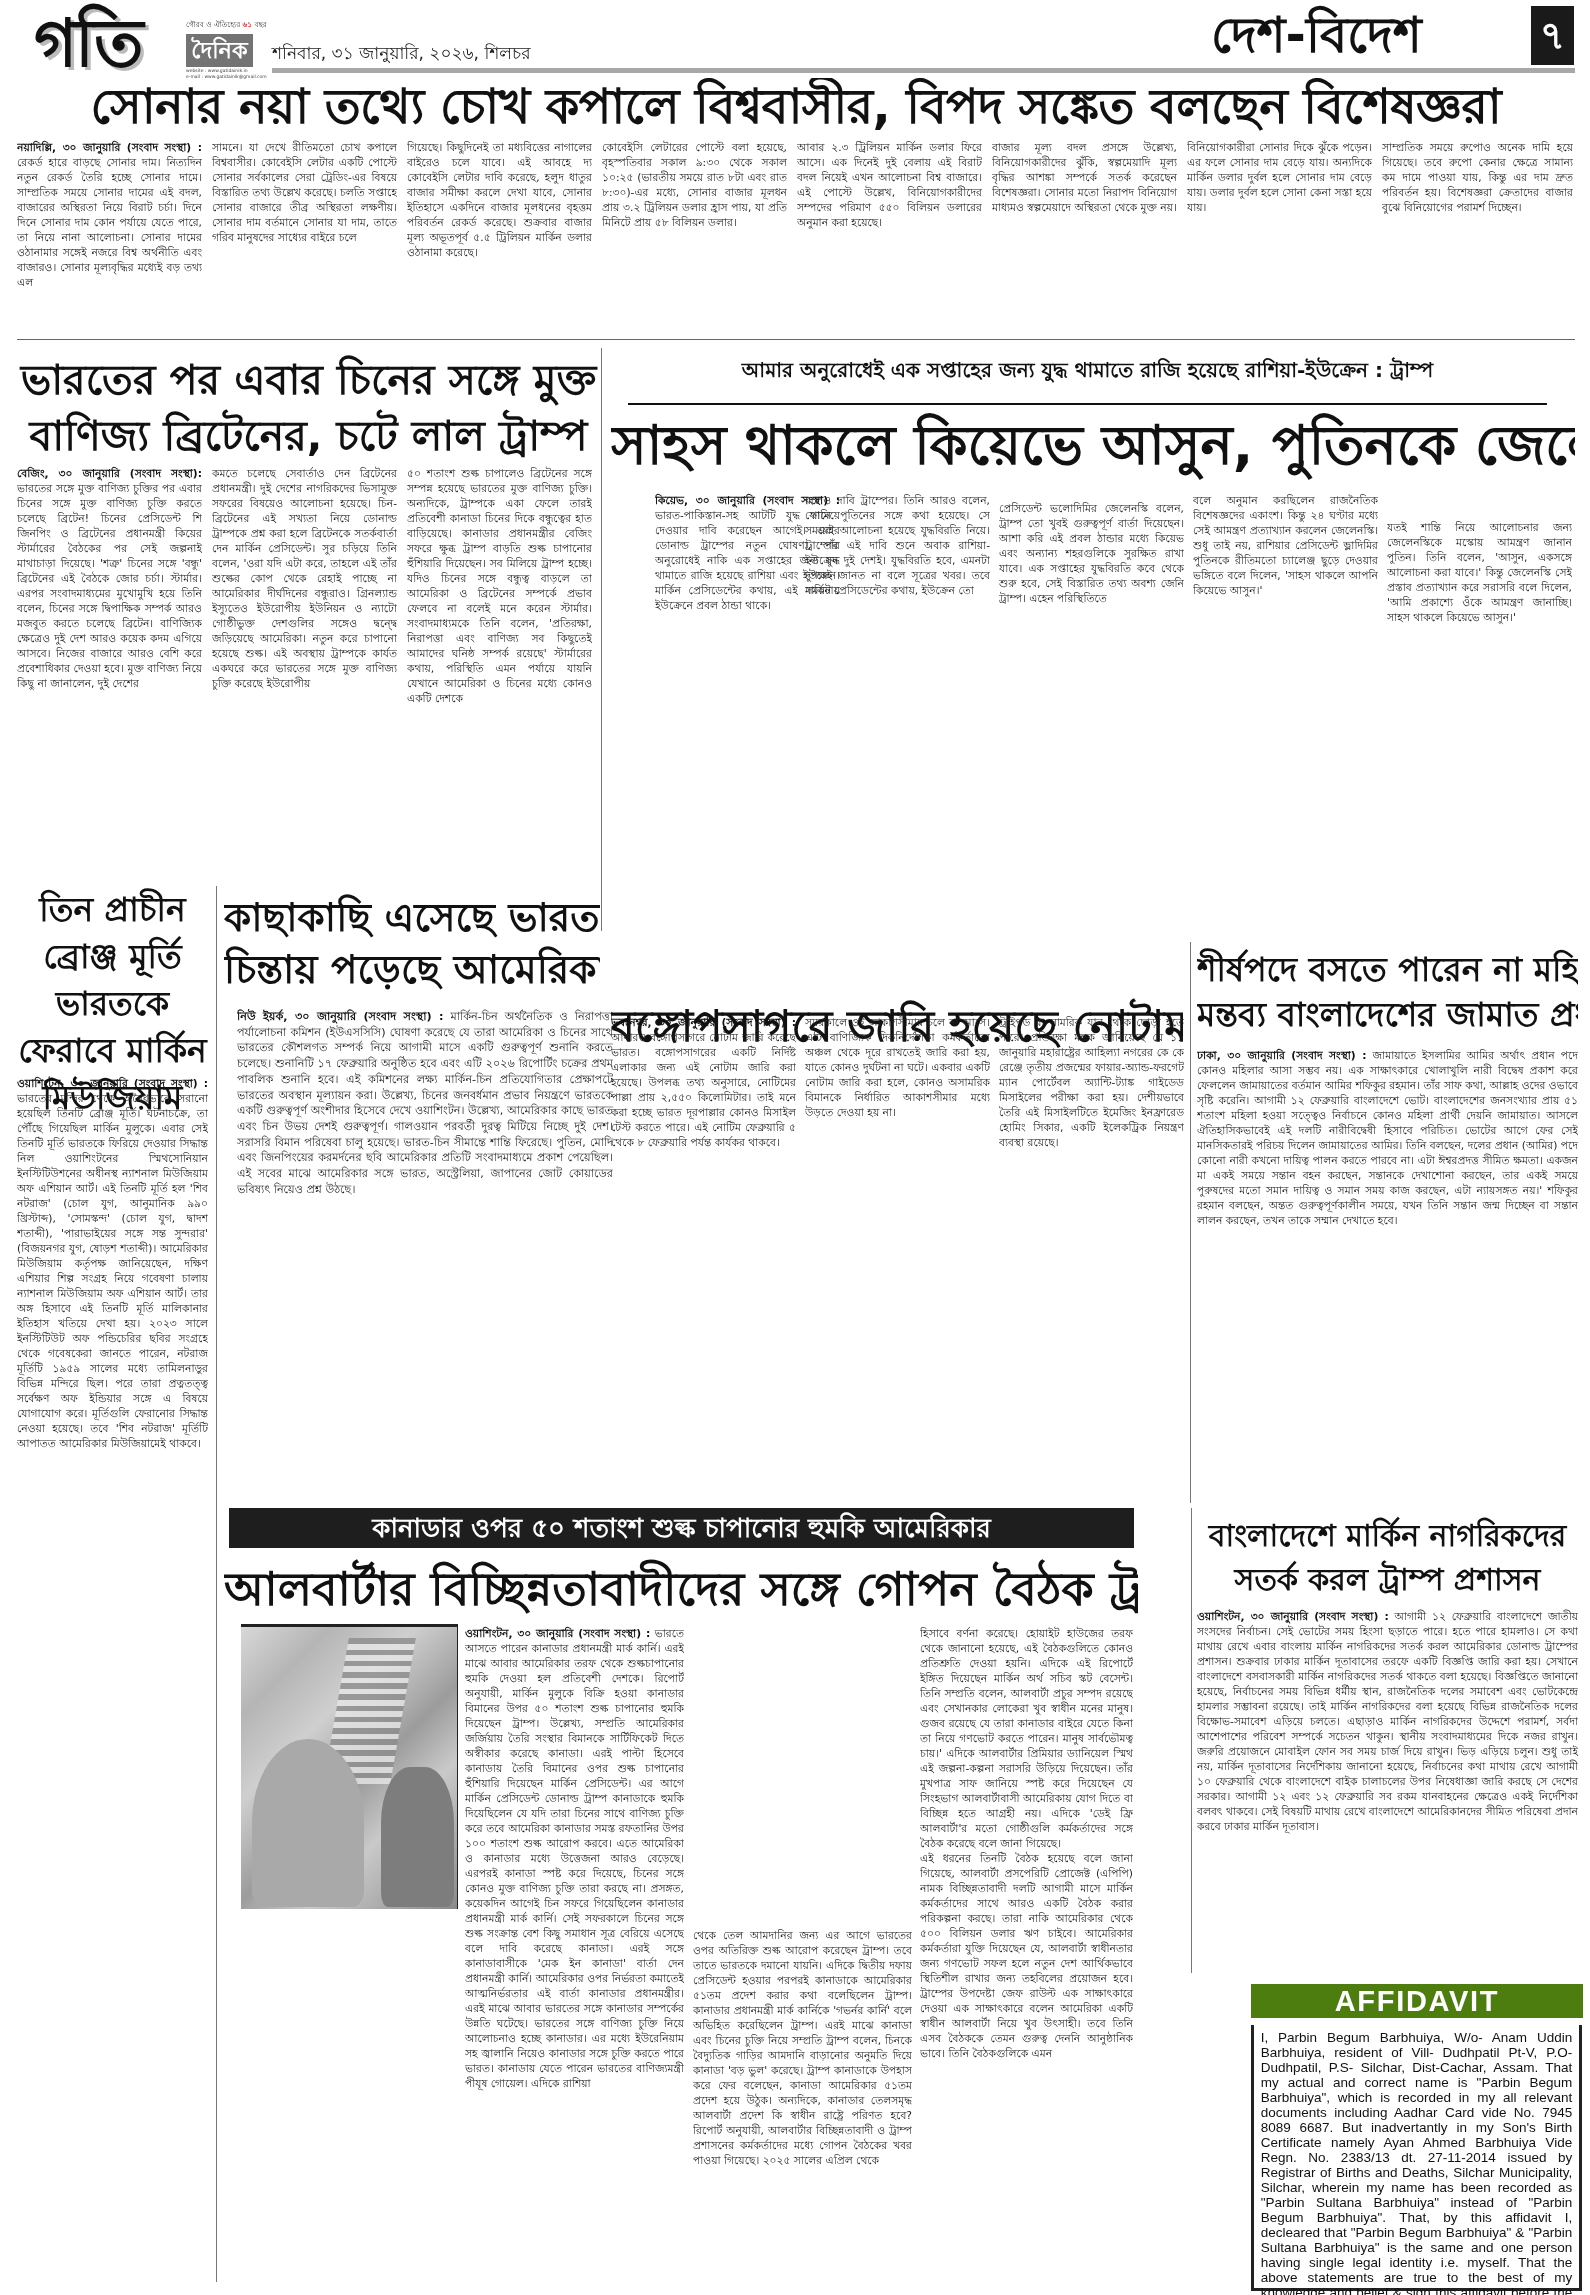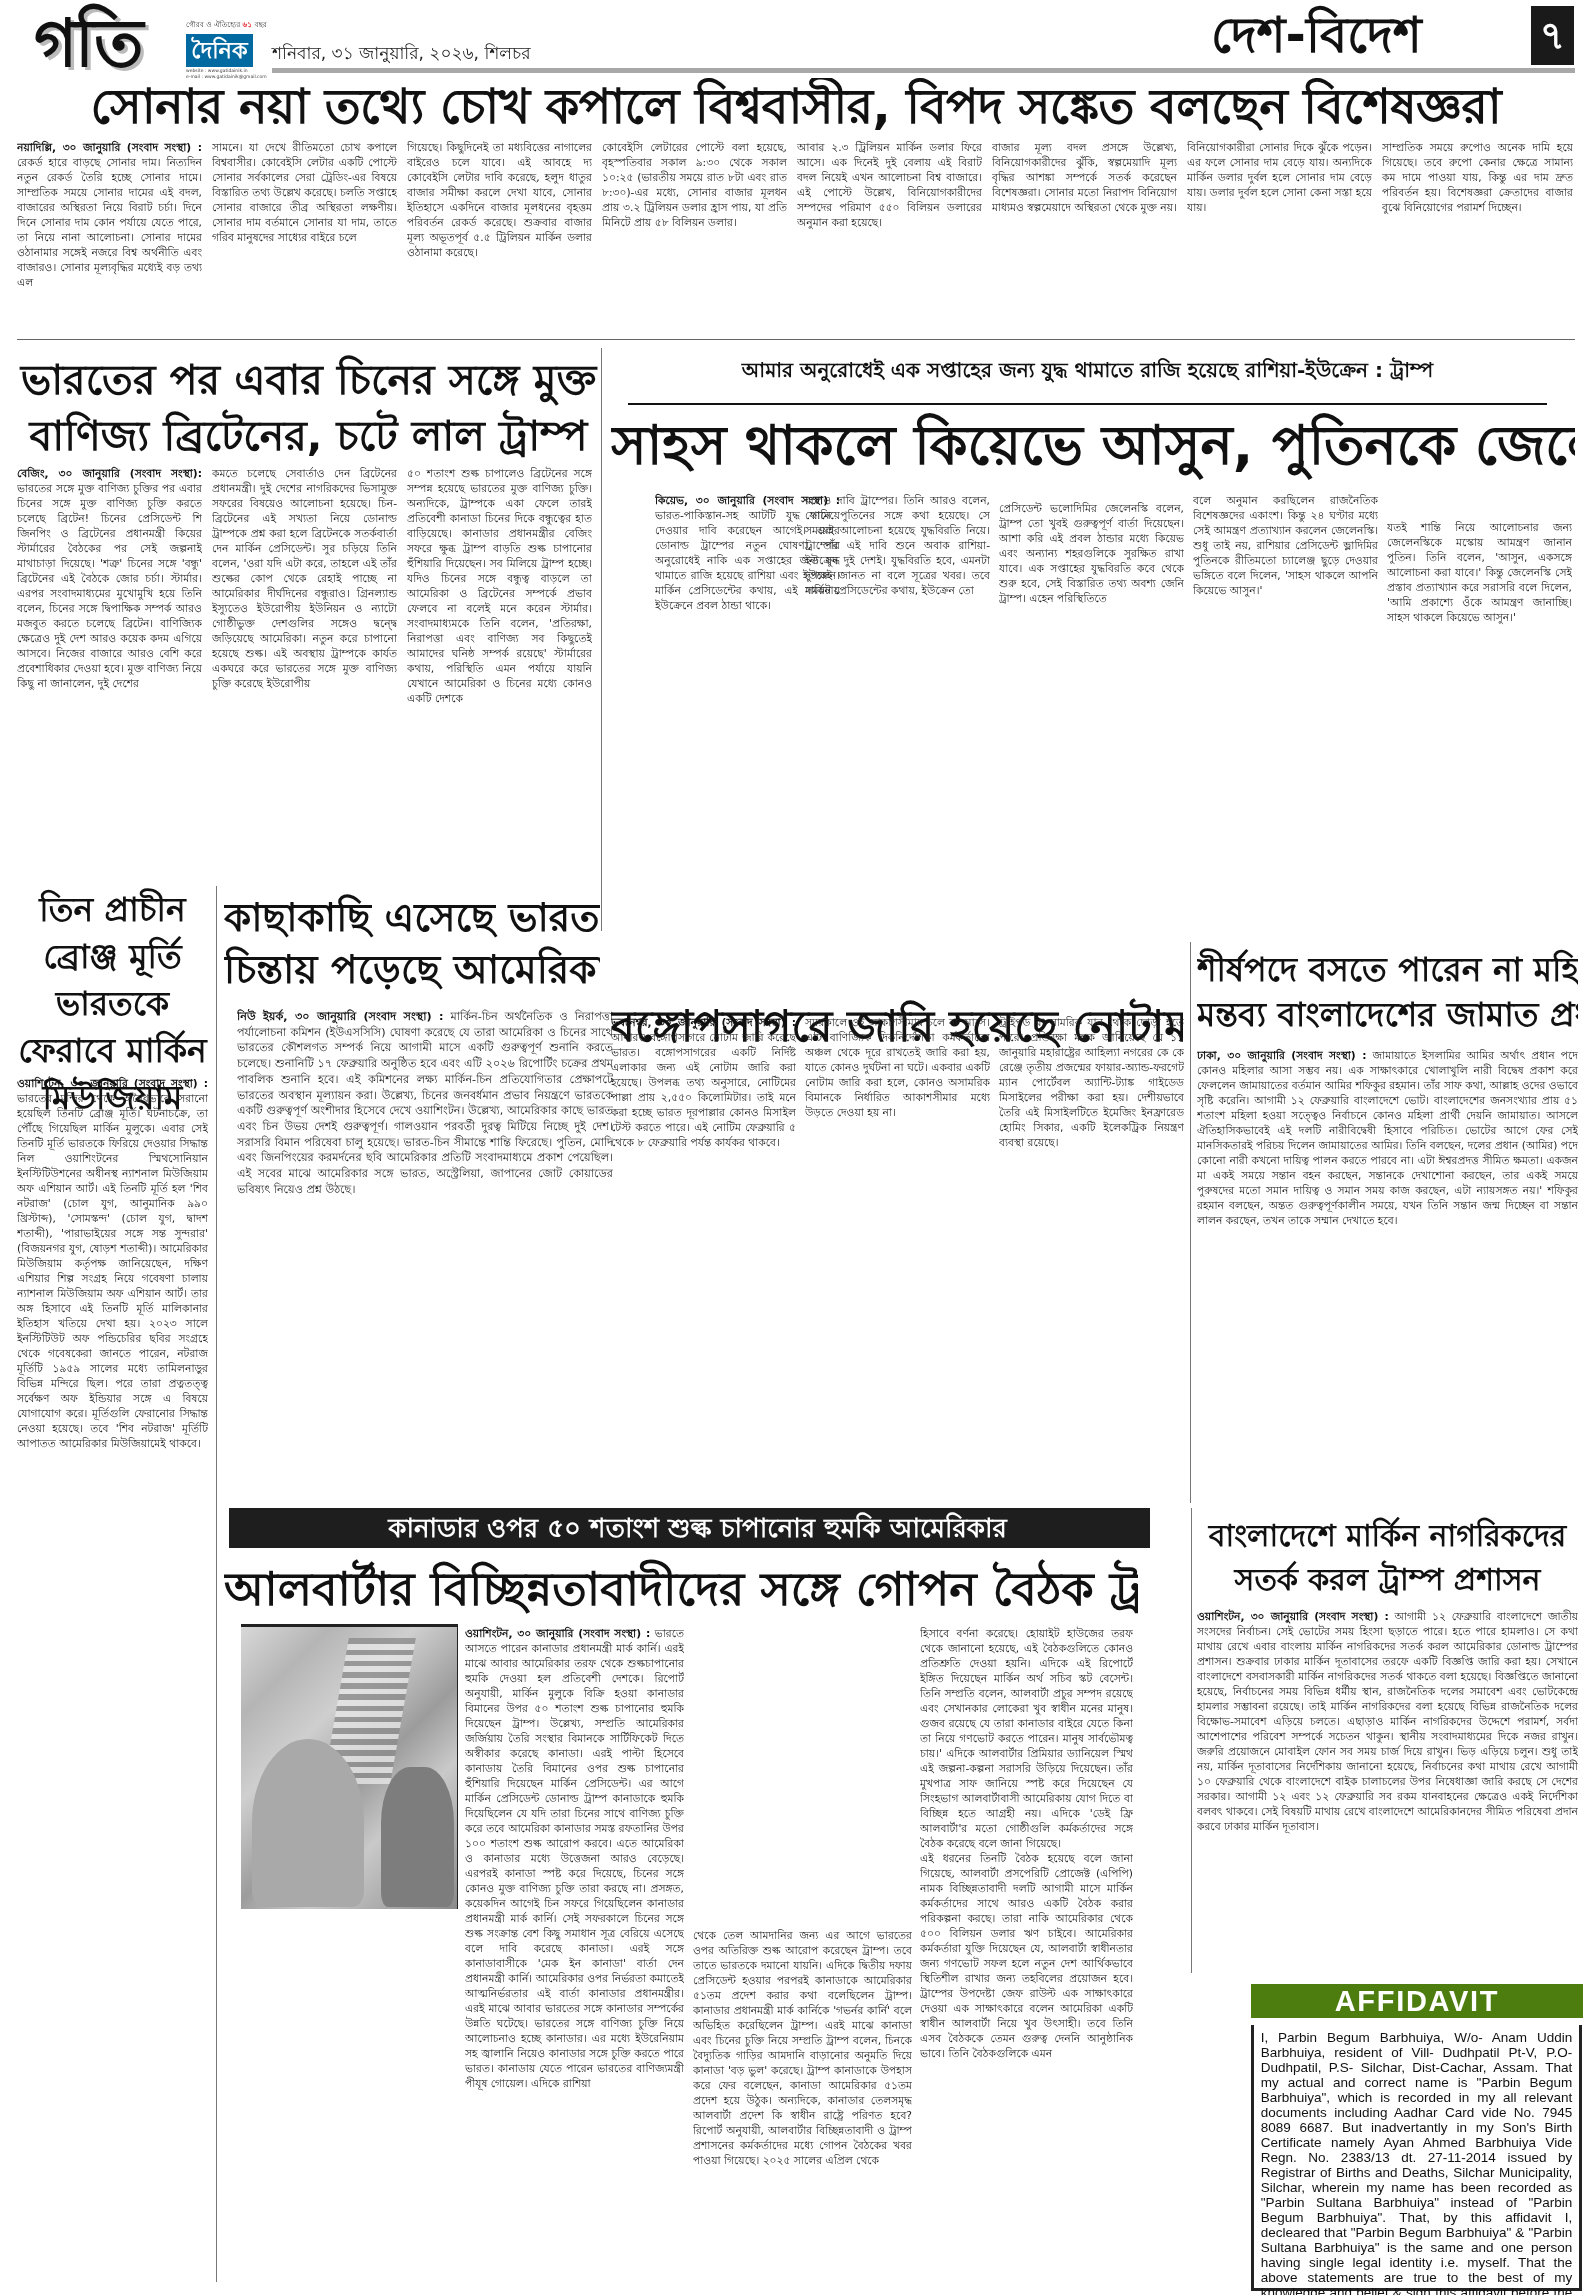--- a/index.html
+++ b/index.html
@@ -2,37 +2,37 @@
 <html style="font-size:9px"><head>
 <meta charset="utf-8">
 <style>
   html,body{margin:0;padding:0;background:#fff;}
   body{width:1591px;height:2295px;position:relative;overflow:hidden;font-family:"DejaVu Sans",sans-serif;color:#1a1a1a;}
   .abs{position:absolute;}
   
   .logo{left:34px;top:10px;width:146px;height:67px;font-family:"DejaVu Sans",sans-serif;font-weight:bold;font-size:66px;line-height:67px;color:#111;text-shadow:3.4px 3.4px 0 #bbb;letter-spacing:-2.2px;}
   .tagline{left:186px;top:19px;font-size:7.3px;color:#333;}
   .tagline b{color:#e41e26;}
-  .dainik{left:186px;top:34px;width:67px;height:33px;background:#0369a1;color:#fff;font-size:22.4px;line-height:33px;text-align:center;font-weight:bold;}
+  .dainik{left:186px;top:34px;width:67px;height:33px;background:#737373;color:#fff;font-size:22.4px;line-height:33px;text-align:center;font-weight:bold;}
   .web{left:186px;top:68px;font-size:4.5px;color:#444;line-height:5.6px;}
   .dateline{left:272px;top:40px;font-size:17px;color:#222;}
   .rule-grey{left:272px;top:68px;width:1303px;height:4.5px;background:#a8a8a8;}
   .section-name{left:1211px;top:7.8px;font-size:49px;line-height:56px;font-weight:bold;color:#111;}
   .pagebox{left:1531px;top:5.6px;width:43px;height:59px;background:#1a1a1a;color:#fff;font-size:39px;line-height:59px;text-align:center;font-weight:bold;}
   
   .hl{font-weight:bold;color:#111;white-space:nowrap;overflow:hidden;}
   .hl-main{left:22.4px;top:78px;width:1547px;height:56px;font-size:48px;line-height:56px;text-align:center;letter-spacing:-0.6px;}
   .kicker{left:628px;top:353px;width:919px;font-size:20px;line-height:34px;padding-bottom:16px;border-bottom:2.2px solid #111;text-align:center;}
   .hl2{font-size:41px;line-height:54px;text-align:center;}
   
   .col{font-size:10.7px;line-height:15px;text-align:justify;color:#222;overflow:hidden;}
   .col b{font-weight:bold;color:#111;}
   .vrule{width:1.1px;background:#777;}
   .hrule{height:1.7px;background:#111;}
-  .banner{left:229px;top:1508px;width:905px;height:40px;background:#1e1e1e;color:#fff;font-size:26px;line-height:40px;text-align:center;font-weight:bold;white-space:nowrap;overflow:hidden;padding-left:16px;}
+  .banner{left:229px;top:1508px;width:905px;height:40px;background:#1e1e1e;color:#fff;font-size:26px;line-height:40px;text-align:center;font-weight:bold;white-space:nowrap;overflow:hidden;}
   .photo{left:241px;top:1624px;width:216px;height:282px;border-top:3.4px solid #222;border-right:1.7px solid #222;background:linear-gradient(135deg,#d8d8d8 0%,#b5b5b5 18%,#cfcfcf 35%,#9c9c9c 55%,#c9c9c9 70%,#8a8a8a 100%);}
   .photo .flag{position:absolute;left:95px;top:11.2px;width:67px;height:146px;background:repeating-linear-gradient(0deg,#e6e6e6 0 5.6px,#8c8c8c 5.6px 11.2px);transform:skewX(-10deg);opacity:.8;}
   .photo .fig{position:absolute;left:11.2px;top:112px;width:112px;height:168px;border-radius:50% 50% 10% 10%;background:#a9a9a9;}
   .photo .fig2{position:absolute;left:140px;top:140px;width:73px;height:140px;border-radius:40% 40% 10% 10%;background:#7d7d7d;}
   
   .aff{left:1251px;top:2025px;width:325px;height:263px;border:3.4px solid #222;border-top:none;background:#fff;}
   .aff-title{left:1251px;top:1984px;width:332px;height:34px;background:#4d7c0f;color:#fff;font-family:"Liberation Sans",sans-serif;font-weight:bold;font-size:29px;line-height:34px;text-align:center;letter-spacing:1.7px;}
   .aff-body{font-family:"Liberation Sans",sans-serif;font-size:13.5px;line-height:15px;text-align:justify;padding:4.5px 6.7px;color:#111;}
 </style>
 </head>

